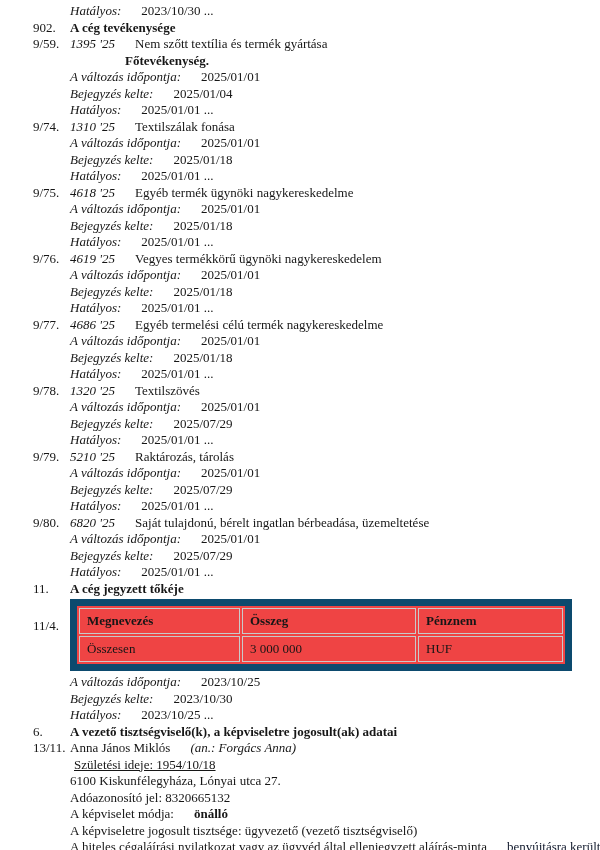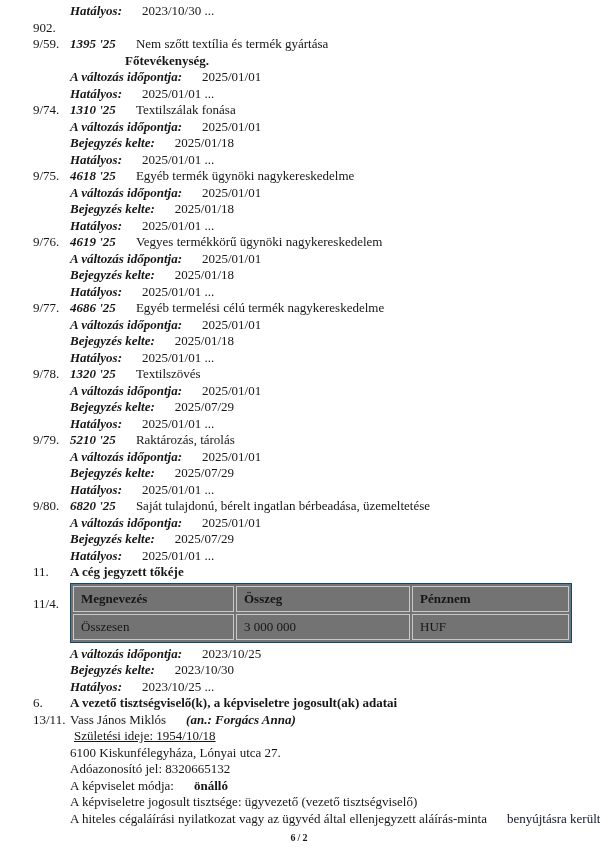--- a/index.html
+++ b/index.html
@@ -7,28 +7,28 @@
     width:600px; height:850px; overflow:hidden;
     background:#ffffff; color:#161616;
     font-family:"Liberation Serif","DejaVu Serif",serif;
     font-size:13px; line-height:16.5px;
   }
   .doc { padding-top:3px; }
   .row { display:flex; align-items:baseline; }
   .num { flex:0 0 70px; padding-left:33px; box-sizing:border-box; white-space:nowrap; }
   .content { flex:1 1 auto; min-width:0; }
   .bold { font-weight:bold; }
-  i, .ital { font-style:italic; font-weight:bold; }
+  i, .ital { font-style:italic; font-weight:normal; }
   .val { margin-left:20px; }
   .main-activity { padding-left:55px; font-weight:bold; }
   .indent-1 { padding-left:4px;text-decoration:underline; }
   .nowrap { white-space:nowrap; }
   .cap-table {
     border-collapse:separate; border-spacing:2px;
-    border:1px solid #0c4a6e; background:#737373;
+    border:7px solid #0c4a6e; background:#ef4444;
     width:502px; margin:2px 0 3px 0; table-layout:fixed;
   }
   .cap-table th, .cap-table td {
     border:1px solid #c9c9c9; text-align:left;
     font-size:13px; line-height:16px; padding:3px 7px; height:18px;
     overflow:hidden;
   }
   .cap-table th { font-weight:bold; }
   .col-1 { width:145px; } .col-2 { width:158px; } .col-3 { width:auto; }
   .link { color:#0f172a; cursor:pointer; text-decoration:none; }
@@ -39,34 +39,39 @@
 
 <div class="doc">
 
   <div class="row">
     <span class="num"></span>
     <span class="content"><i>Hatályos:</i><span class="val">2023/10/30 ...</span></span>
   </div>
 
   <div class="row">
     <span class="num">902.</span>
+    <span class="content bold">A cég tevékenysége</span>
   </div>
 
   <div id="activities-list">
   <div class="row">
     <span class="num">9/59.</span>
     <span class="content nowrap"><i class="ital">1395 '25</i><span class="val">Nem szőtt textília és termék gyártása</span></span>
   </div>
   <div class="row row-main">
     <span class="num"></span>
     <span class="content main-activity">Főtevékenység.</span>
   </div>
   <div class="row">
     <span class="num"></span>
     <span class="content"><i>A változás időpontja:</i><span class="val">2025/01/01</span></span>
+  </div>
+  <div class="row">
+    <span class="num"></span>
+    <span class="content"><i>Bejegyzés kelte:</i><span class="val">2025/01/04</span></span>
   </div>
   <div class="row">
     <span class="num"></span>
     <span class="content"><i>Hatályos:</i><span class="val">2025/01/01 ...</span></span>
   </div>
 
   <div class="row">
     <span class="num">9/74.</span>
     <span class="content nowrap"><i class="ital">1310 '25</i><span class="val">Textilszálak fonása</span></span>
   </div>
@@ -228,21 +233,21 @@
     <span class="num"></span>
     <span class="content"><i>Hatályos:</i><span class="val">2023/10/25 ...</span></span>
   </div>
 
   <div class="row">
     <span class="num">6.</span>
     <span class="content bold">A vezető tisztségviselő(k), a képviseletre jogosult(ak) adatai</span>
   </div>
   <div class="row">
     <span class="num">13/11.</span>
-    <span class="content"><span>Vass János Miklós</span><i class="val">(an.: Forgács Anna)</i></span>
+    <span class="content"><span>Anna János Miklós</span><i class="val">(an.: Forgács Anna)</i></span>
   </div>
   <div class="row">
     <span class="num"></span>
     <span class="content indent-1">Születési ideje: 1954/10/18</span>
   </div>
   <div class="row">
     <span class="num"></span>
     <span class="content">6100 Kiskunfélegyháza, Lónyai utca 27.</span>
   </div>
   <div class="row">

